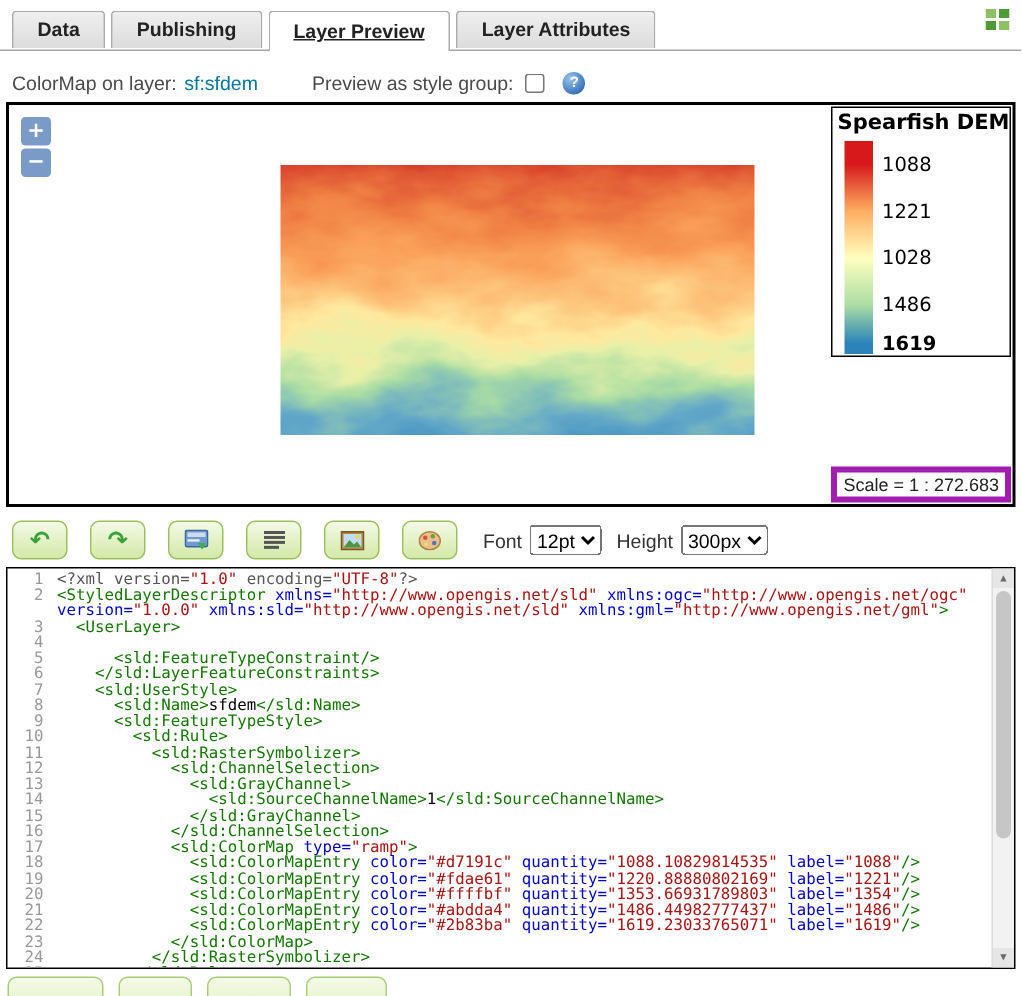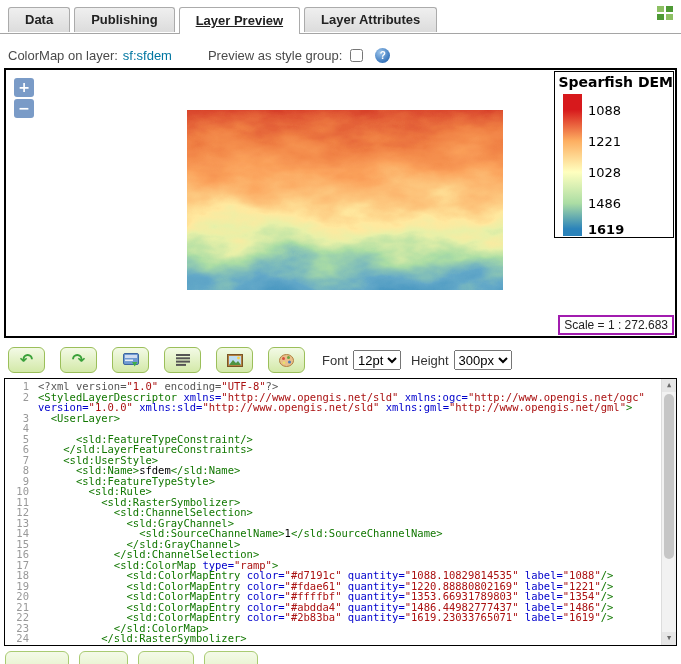--- a/index.html
+++ b/index.html
@@ -32,21 +32,21 @@
           text-align:center; line-height:18px; border-radius:3px; margin-bottom:2px; cursor:pointer;
           font-family:"DejaVu Sans", sans-serif; }
   .raster { position:absolute; left:181px; top:40px; }
 
   .legend { position:absolute; top:1px; right:1px; width:120px; height:167px; border:1px solid #000;
             background:#fff; box-sizing:border-box; font-family:"DejaVu Sans", sans-serif; }
   .legend-title { font-weight:bold; font-size:14px; text-align:right; padding-top:2px; color:#000; }
   .ramp { position:absolute; left:8px; top:22px; width:19px; height:142px; }
   .legend-label { position:absolute; left:33px; font-size:13px; color:#000; }
 
-  .scale { position:absolute; right:1px; bottom:1px; border:2px solid #a21caf; background:#fff;
+  .scale { position:absolute; right:1px; bottom:1px; border:4px solid #a21caf; background:#fff;
            font-size:12px; padding:1px 4px; color:#222; }
 
   
   .toolbar { position:absolute; top:346px; left:8px; height:28px; display:flex; align-items:center; }
   .tbtns { display:flex; align-items:center; }
   .tbtn { width:37px; height:26px; margin-right:15px; border:1px solid #9bbf5a; border-radius:6px;
           background:linear-gradient(#f3fae6,#d3e9a8); display:flex; align-items:center;
           justify-content:center; cursor:pointer; box-sizing:border-box; }
   .tbtn .icon { display:flex; align-items:center; justify-content:center; }
   .uarrow { color:#3aa13a; font-weight:bold; font-size:16px; line-height:14px;

